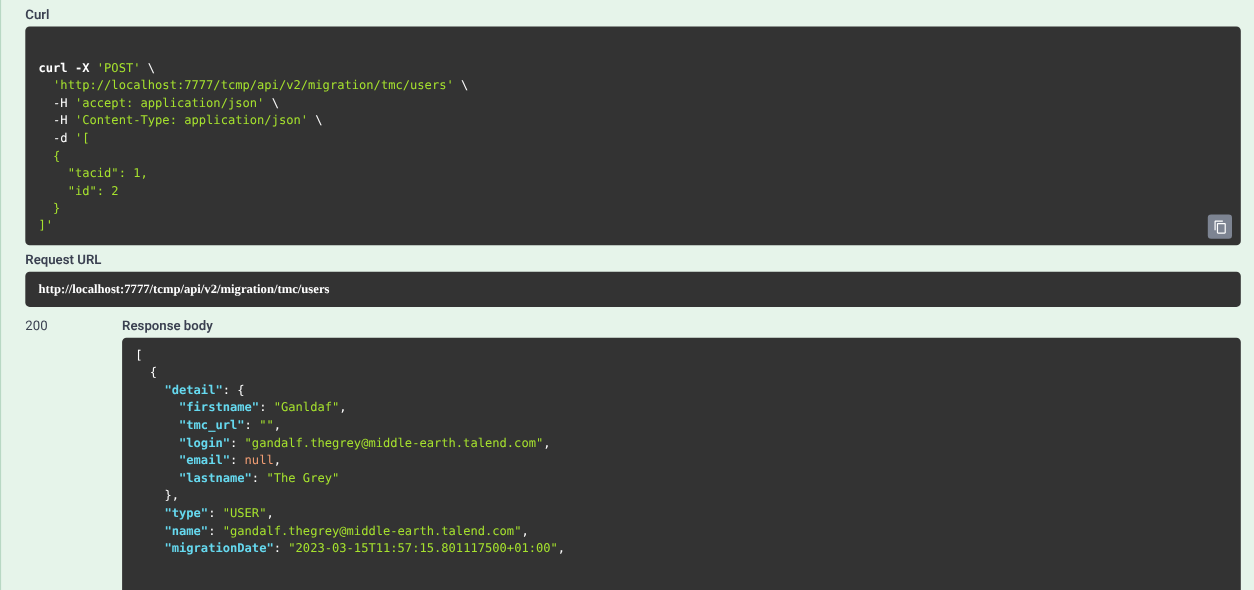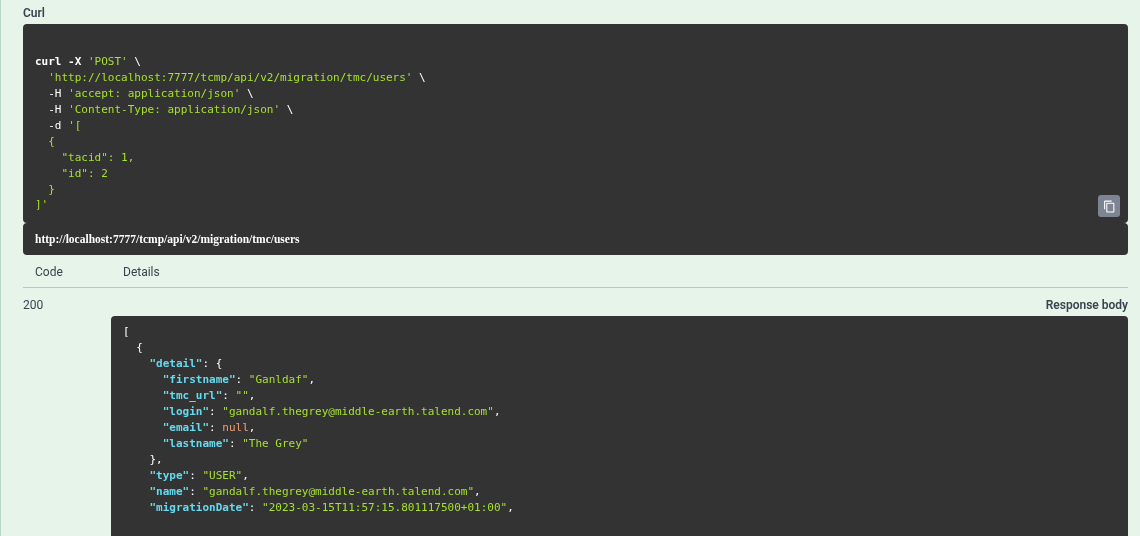--- a/index.html
+++ b/index.html
@@ -76,21 +76,20 @@
     margin: 0 12px 0 0;
     gap: 48px;
   }
   .code-col { width: 40px; flex-shrink: 0; }
   .details-col { flex: 1; min-width: 0; }
   .sub-label {
     font-size: 12px;
     font-weight: 600;
     padding: 0 0 4px 0;
     color: #3b4151;
-    text-align: right;
   }
   .response-code-block {
     background: #333333;
     border-radius: 4px;
     padding: 8px 12px;
     font-family: "Consolas", "Monaco", monospace;
     font-size: 11px;
     line-height: 1.45;
     color: #fff;
     position: relative;
@@ -125,30 +124,27 @@
 <span class="c-green">    "id": 2</span>
 <span class="c-green">  }</span>
 <span class="c-green">]'</span></pre>
     <button class="copy-icon-btn">
       <svg width="13" height="13" viewBox="0 0 24 24">
           <path d="M16 1H4C2.9 1 2 1.9 2 3v14h2V3h12V1zm3 4H8C6.9 5 6 5.9 6 7v14c0 1.1.9 2 2 2h11c1.1 0 2-.9 2-2V7c0-1.1-.9-2-2-2zm0 16H8V7h11v14z"></path>
         </svg>
     </button>
   </div>
 
+  <div class="section-label">Request URL</div>
 
   <div class="url-block">
     <span>http://localhost:7777/tcmp/api/v2/migration/tmc/users</span>
   </div>
 
 
-  <div class="resp-header-row">
-    <div class="code-col">Code</div>
-    <div>Details</div>
-  </div>
 
   <div class="resp-row">
     <div class="code-col">200</div>
     <div class="details-col">
       <div class="sub-label">Response body</div>
 
       <div class="response-code-block">
 <pre><span class="c-white">[</span>
 <span class="c-white">  {</span>
 <span class="c-key c-bold">    "detail"</span><span class="c-white">: {</span>

